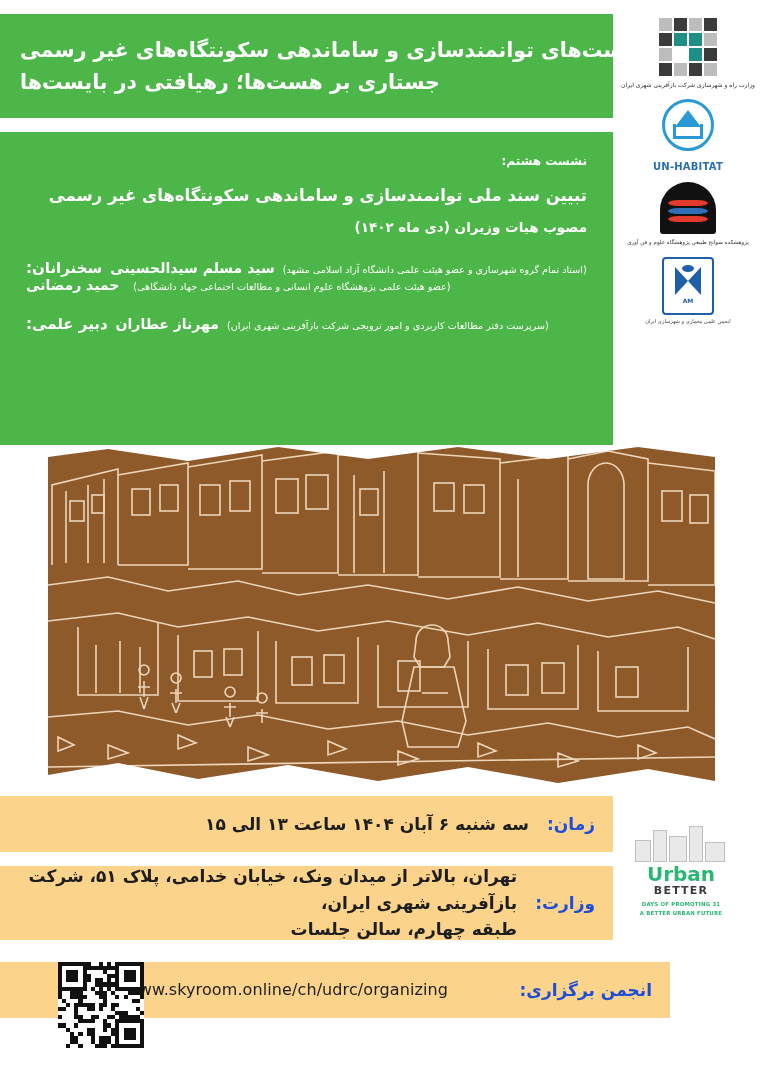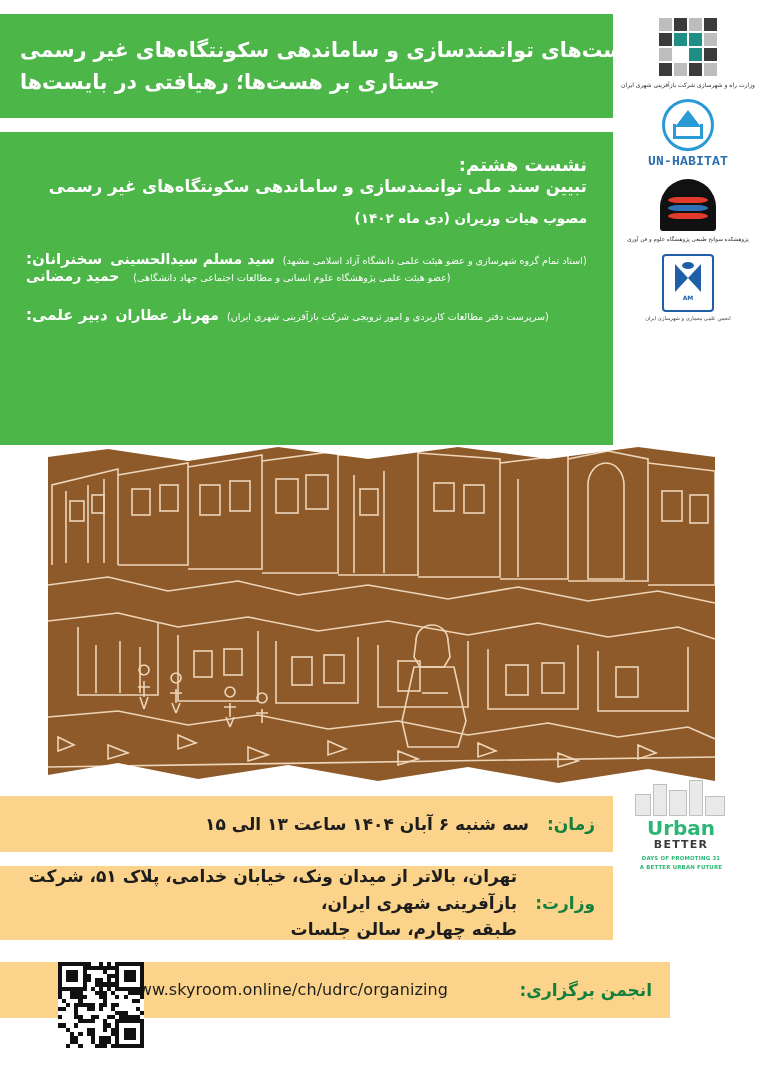--- a/index.html
+++ b/index.html
@@ -42,23 +42,23 @@
   .mid-block {
     position: absolute;
     left: 0; top: 132px;
     width: 613px; height: 313px;
     background: #4cb648;
     padding: 22px 26px 10px 26px;
     direction: rtl;
     color: #ffffff;
   }
   .session-no {
-    font-size: 18px; font-weight: bold;
+    font-size: 12px; font-weight: bold;
     text-align: right;
-    margin-bottom: 2px;
+    margin-bottom: 18px;
   }
   .session-title {
     font-size: 16.5px; font-weight: bold;
     text-align: right;
     margin-bottom: 14px;
     letter-spacing: -0.2px;
   }
   .session-sub {
     font-size: 13.5px; font-weight: bold;
     text-align: right;
@@ -155,24 +155,23 @@
   .habitat-circle::after {
     content: "";
     position: absolute;
     width: 24px; height: 12px;
     border-bottom: 3px solid #2a9ad6;
     border-left: 3px solid #2a9ad6;
     border-right: 3px solid #2a9ad6;
     bottom: 9px;
   }
   .habitat-cap {
-    margin-top: 3px;
-    font-size: 13px; font-weight: bold; color: #2a6fb0;
+    margin-top: 10px;
+    font-size: 10px; font-weight: bold; color: #2a6fb0;
     letter-spacing: 0.2px;
-    font-family: Liberation Mono, monospace;
   }
 
   
   .arch-logo {
     width: 56px; height: 52px;
     background: #111;
     border-radius: 28px 28px 3px 3px;
     position: relative;
     overflow: hidden;
   }
@@ -238,39 +237,39 @@
     align-items: center;
     justify-content: flex-start;
     direction: rtl;
     padding: 8px 18px 8px 14px;
   }
   .row-time { left: 0; top: 796px; width: 613px; height: 56px; }
   .row-place { left: 0; top: 866px; width: 613px; height: 74px; }
   .row-link { left: 0; top: 962px; width: 670px; height: 56px; }
 
   .info-label {
-    font-size: 17px; font-weight: bold; color: #15803d;
+    font-size: 17px; font-weight: bold; color: #1d4ed8;
     white-space: nowrap;
   }
   .info-value {
     font-size: 17px; font-weight: bold; color: #1d1d1d;
     margin-right: 18px;
     text-align: right;
     line-height: 1.55;
   }
   .row-link .info-value {
     font-size: 16px; font-weight: normal;
     direction: ltr; flex: 1; text-align: center;
     letter-spacing: 0.1px;
   }
 
   
   .urban-oct {
     position: absolute;
-    right: 22px; top: 772px;
+    right: 22px; top: 818px;
     width: 120px; height: 104px;
     display: flex; flex-direction: column; align-items: center;
   }
   .uo-sky { width: 96px; height: 44px; position: relative; }
   .uo-sky .b {
     position: absolute; bottom: 0; background: #e9e9e9;
     border: 1.5px solid #bfbfbf;
   }
   .uo-word {
     font-size: 20px; font-weight: bold; color: #2bb673;

